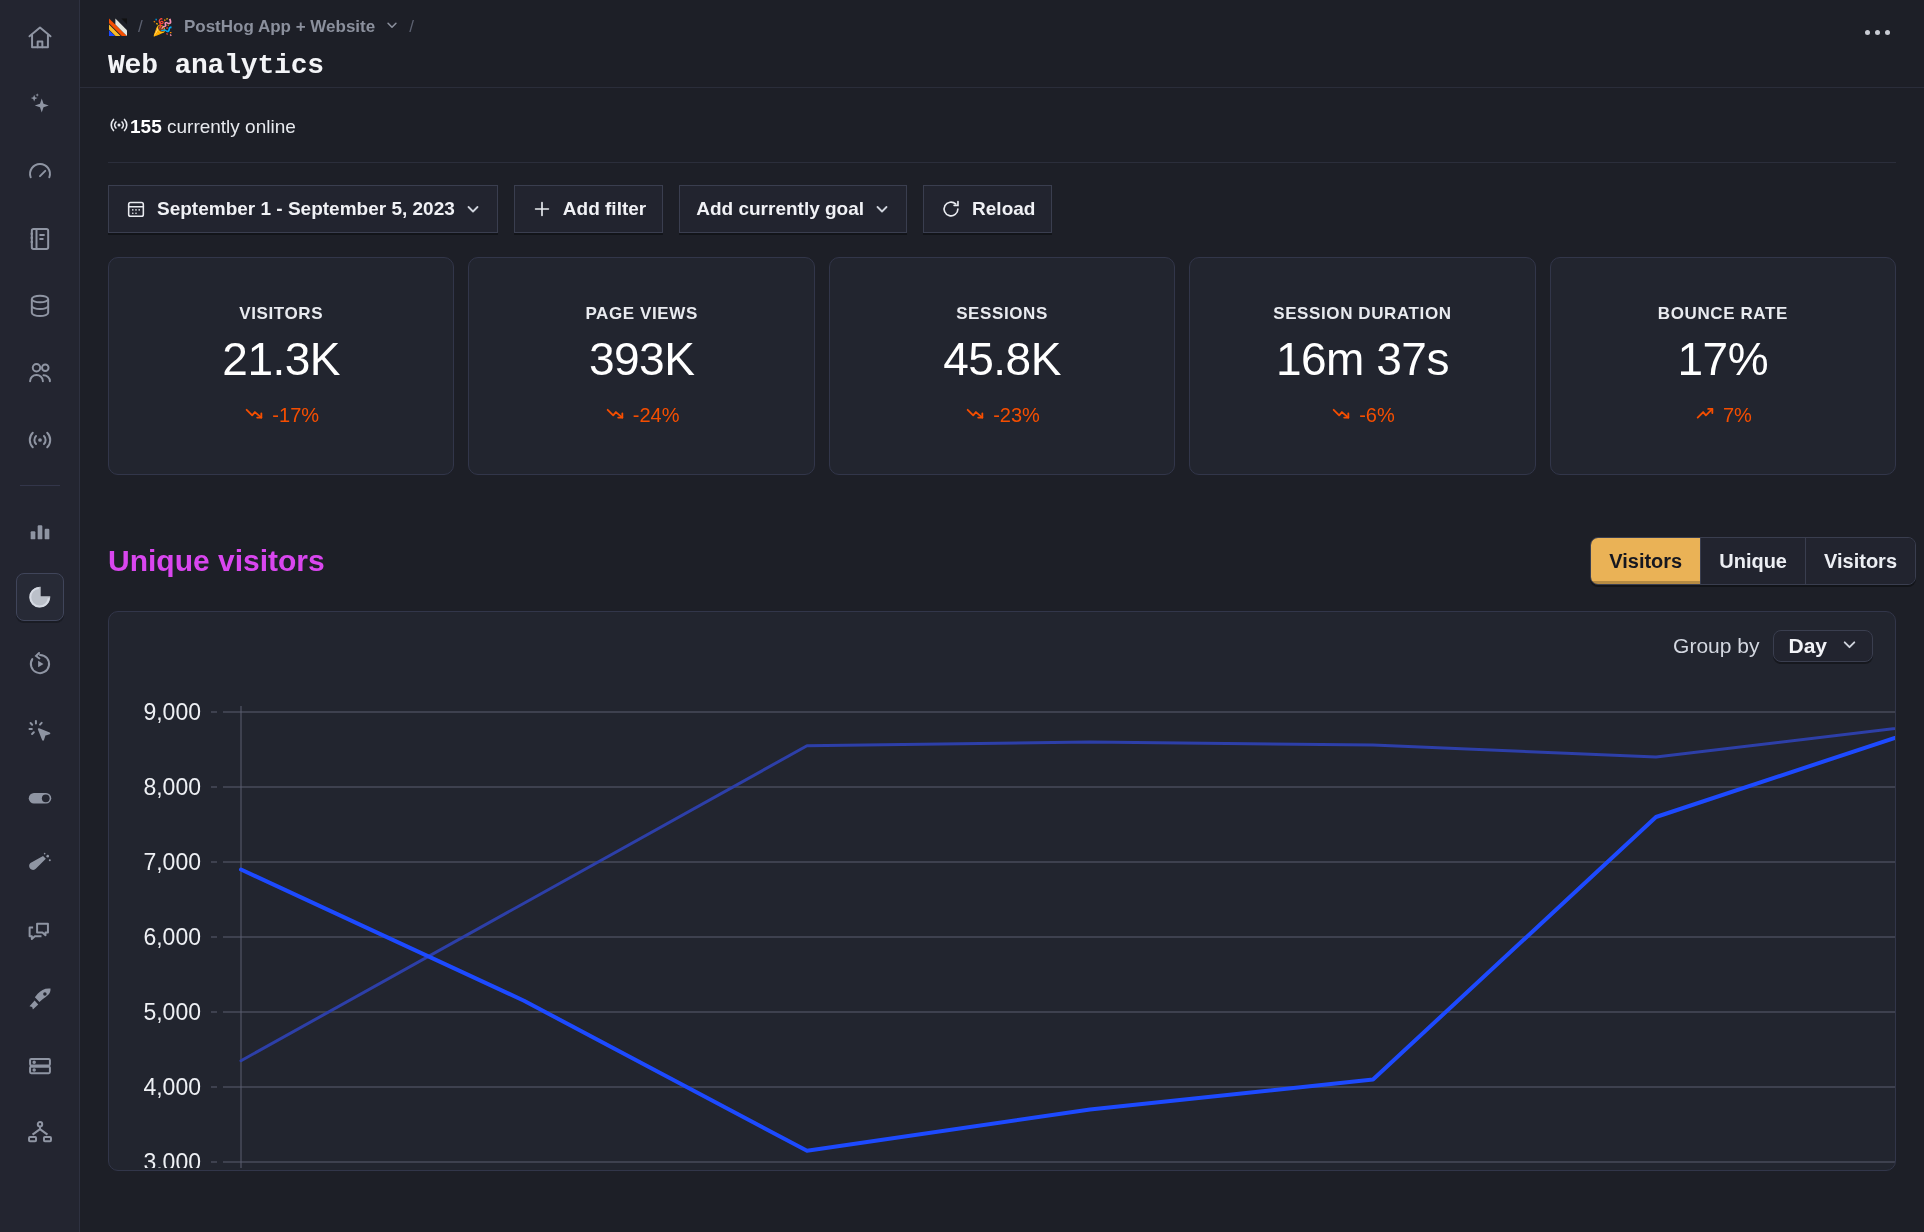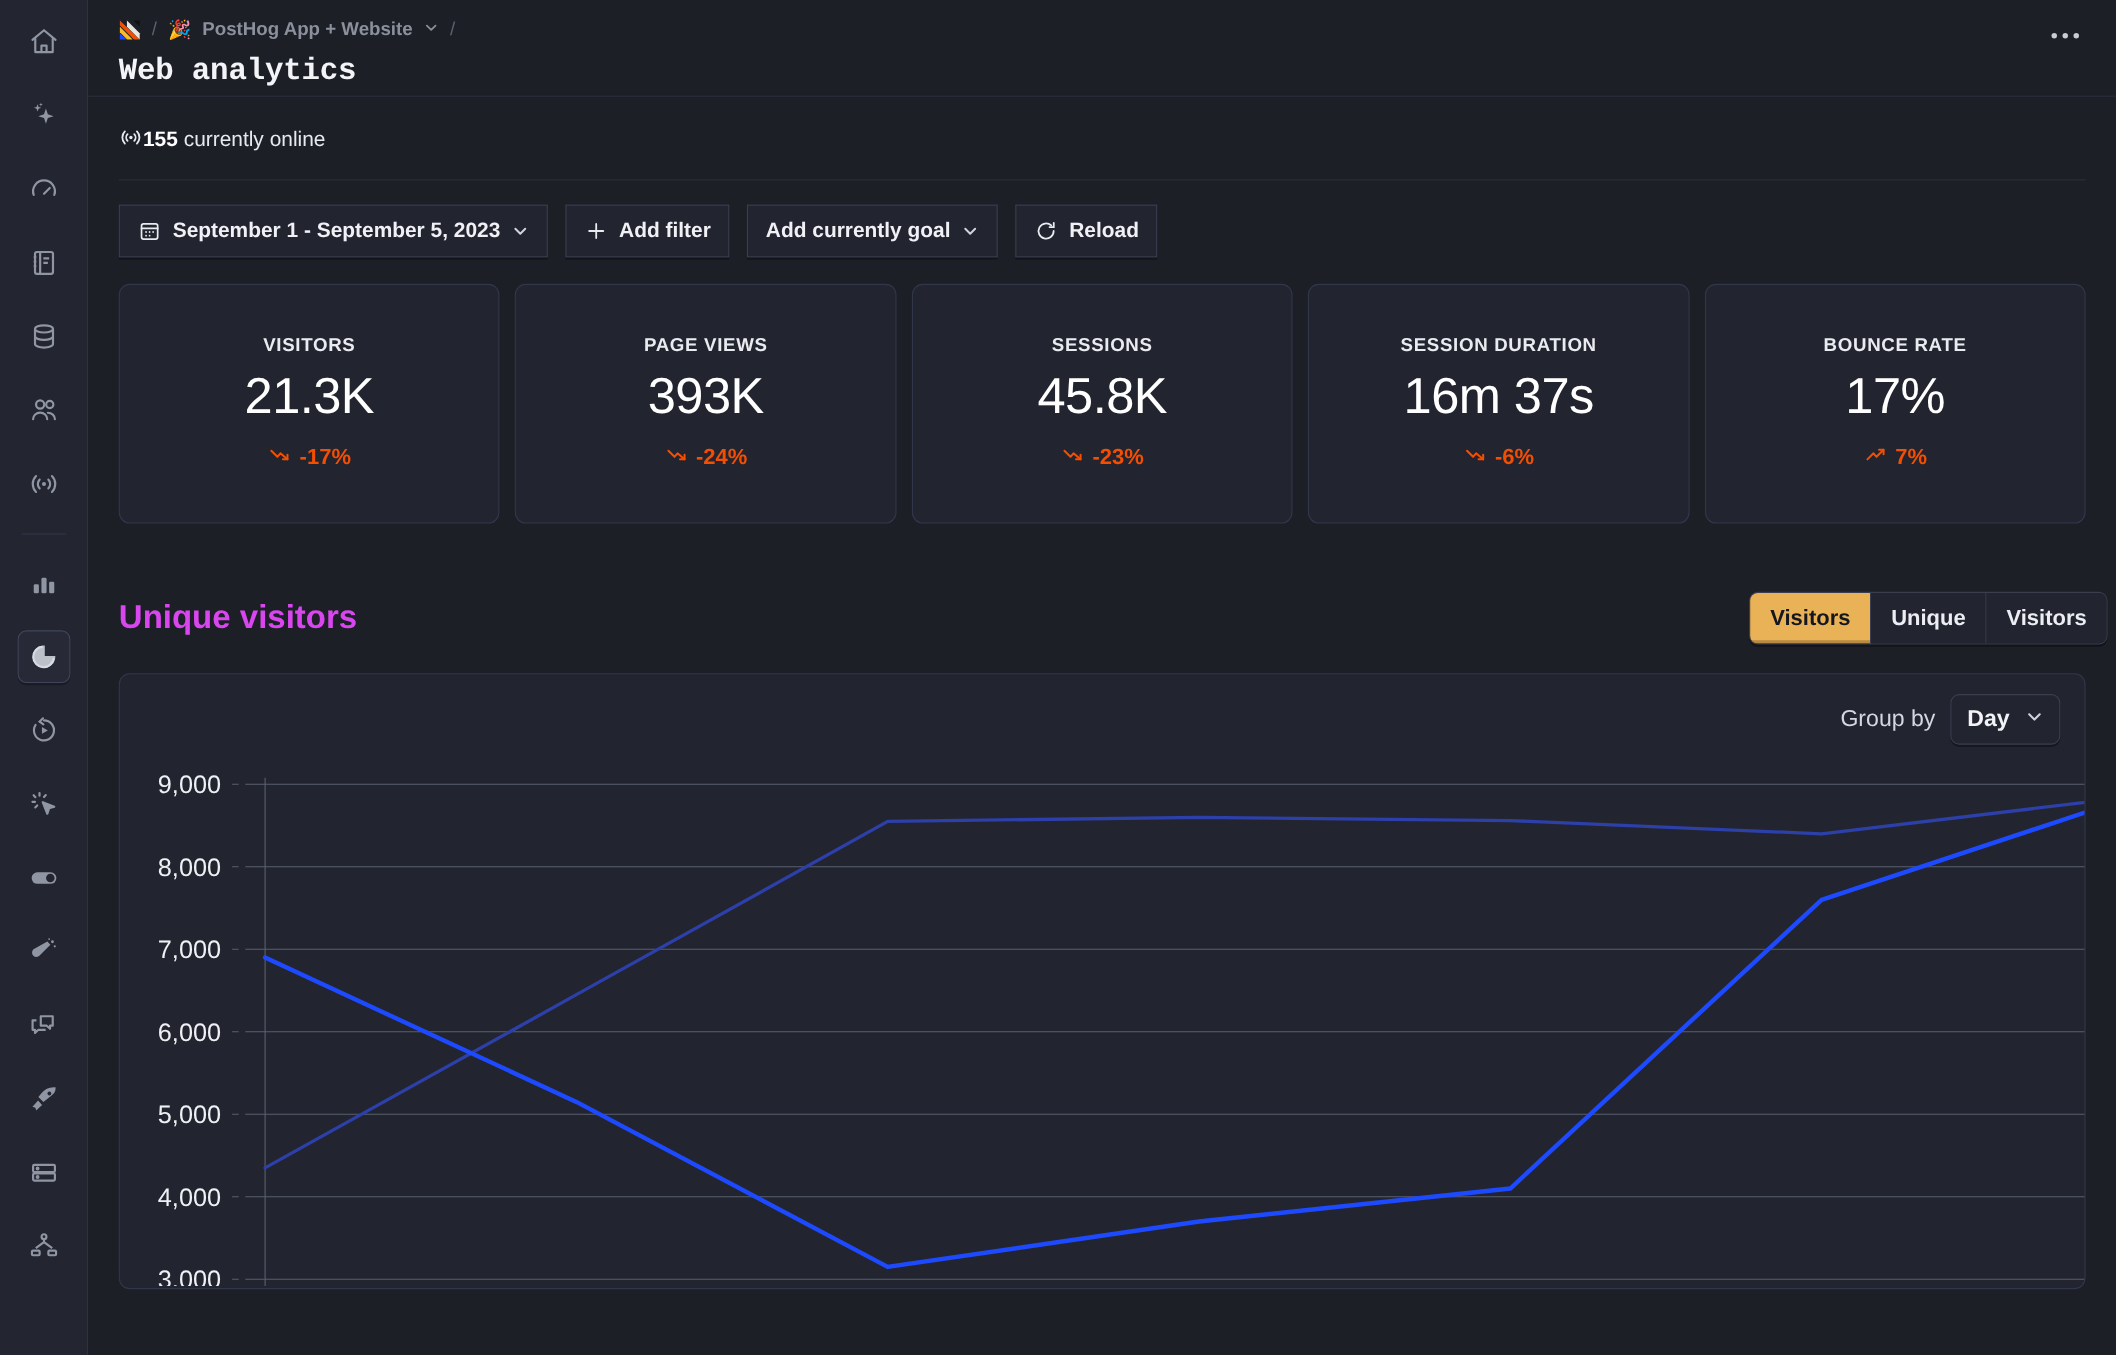--- a/index.html
+++ b/index.html
@@ -118,21 +118,21 @@
   .tile-label {
     font-size: 17px; font-weight: 700; letter-spacing: 0.6px;
     color: #e9ebf0; text-transform: uppercase;
   }
   .tile-value {
     font-size: 46px; font-weight: 400; color: #ffffff;
     margin: 2px 0 10px 0; letter-spacing: -0.5px;
   }
   .tile-delta {
     display: flex; align-items: center; gap: 7px;
-    font-size: 20px; color: #f54e00; font-weight: 700;
+    font-size: 20px; color: #f54e00; font-weight: 400;
   }
 
   
   .chart-head {
     display: flex; align-items: center; justify-content: space-between;
     margin-top: 62px;
   }
   .chart-title { font-size: 30px; font-weight: 700; color: #d946ef; }
   .segmented {
     display: flex;
@@ -166,21 +166,21 @@
     position: relative;
     overflow: hidden;
   }
   .groupby {
     position: absolute; right: 22px; top: 18px;
     display: flex; align-items: center; gap: 14px;
   }
   .groupby-label { font-size: 21px; color: #d3d7e0; }
   .groupby-btn {
     display: inline-flex; align-items: center; gap: 14px;
-    height: 46px; padding: 0 14px;
+    height: 32px; padding: 0 14px;
     border: 1px solid #3a3e4f; border-radius: 8px;
     background: #22242f; color: #f2f3f7;
     font-size: 21px; font-weight: 700;
     box-shadow: 0 2px 0 rgba(0,0,0,0.35);
   }
   .plot-wrap { position: absolute; left: 0; top: 86px; width: 100%; height: 470px; }
   .plot-svg { display: block; }
 </style>
 </head>
 <body>

